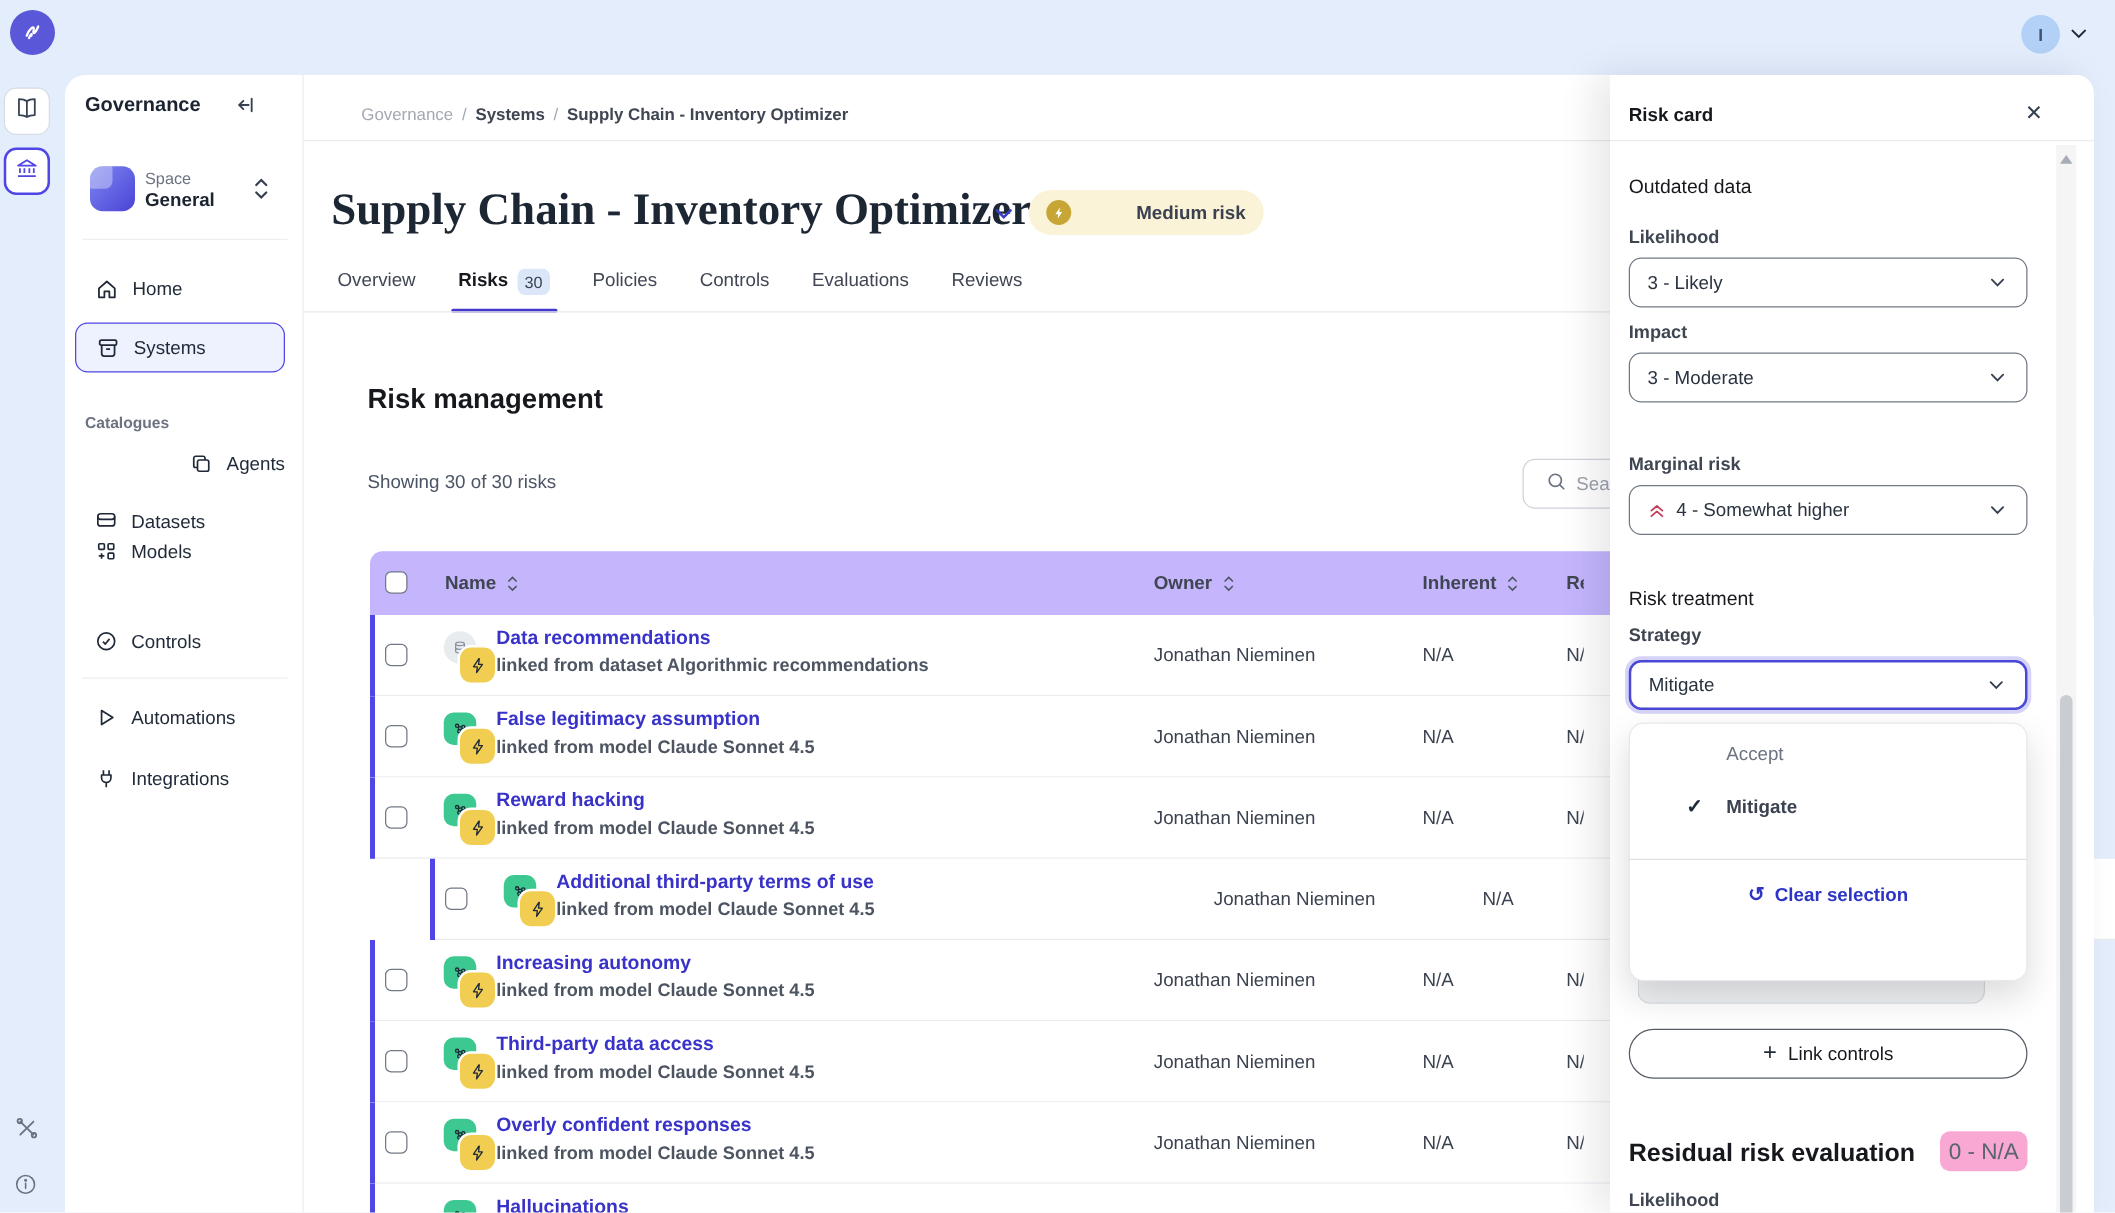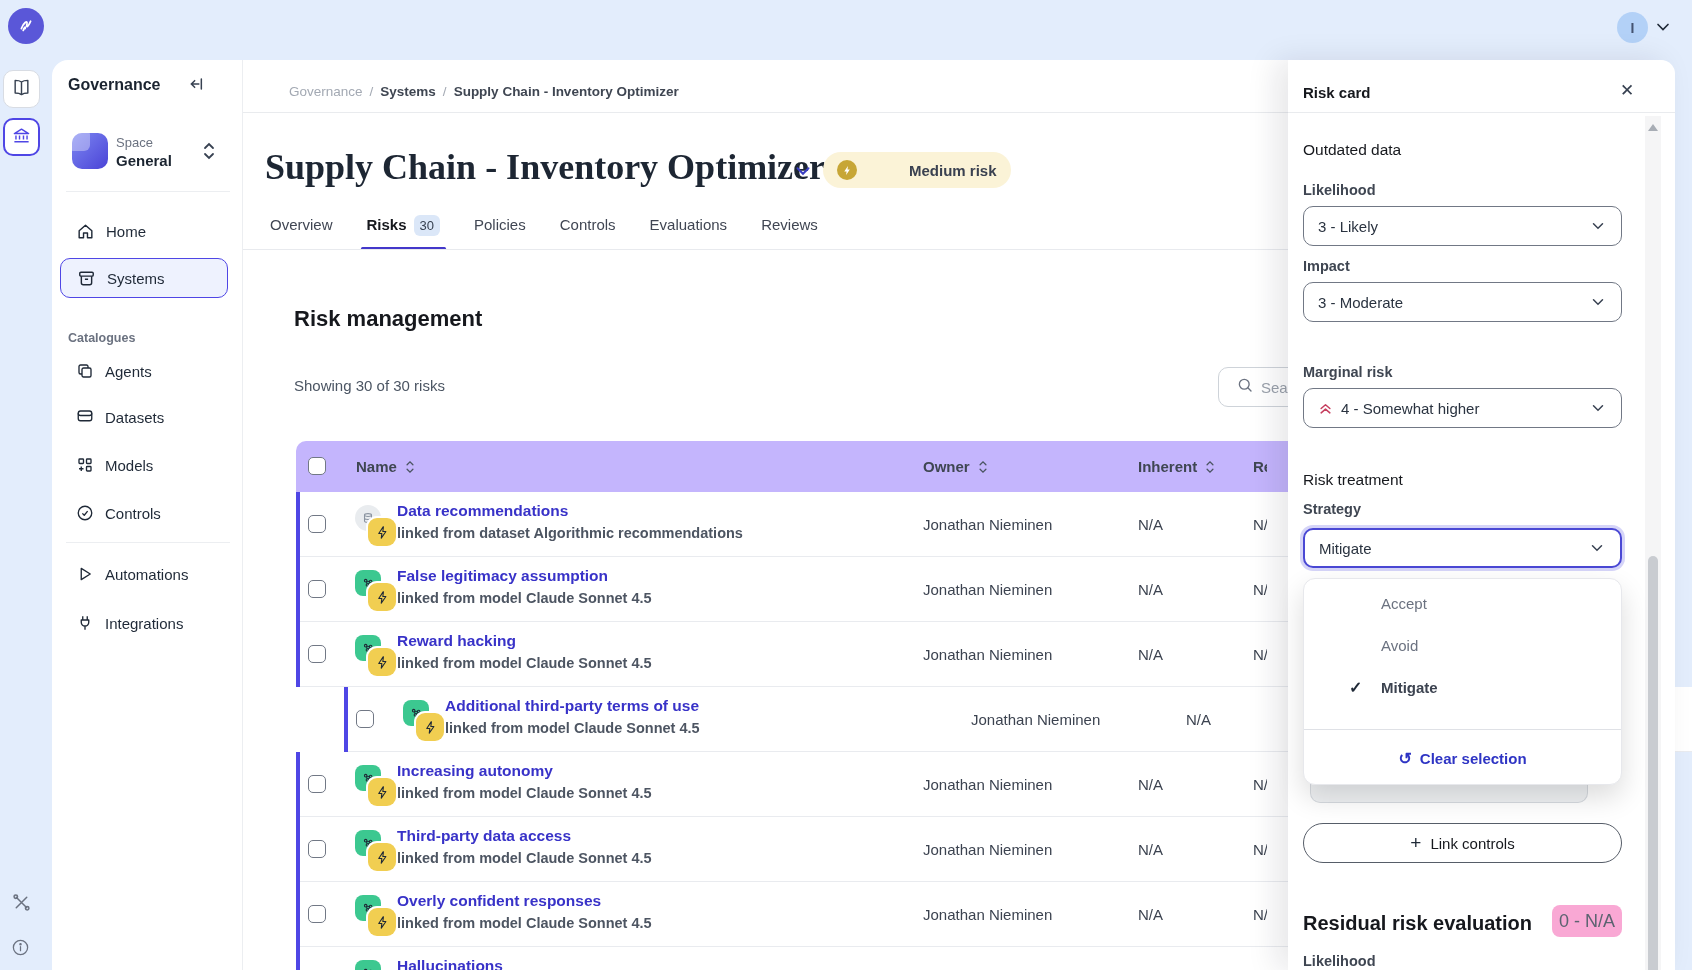--- a/index.html
+++ b/index.html
@@ -227,39 +227,39 @@
       <svg width="19" height="19" viewBox="0 0 24 24" fill="none" stroke="currentColor" stroke-width="1.8" stroke-linejoin="round">
           <rect x="3.5" y="4" width="17" height="5" rx="1.5"></rect>
           <path d="M5.5 9v8.5A2.5 2.5 0 0 0 8 20h8a2.5 2.5 0 0 0 2.5-2.5V9M10 13h4"></path>
         </svg>
     </span>
     <span>Systems</span>
   </div>
 
   <div class="sb-section" style="top:331px;">Catalogues</div>
 
-  <div class="nav" style="top:352px;">
+  <div class="nav" style="top:352px;justify-content:flex-end;">
     <span class="ic">
       <svg width="18" height="18" viewBox="0 0 24 24" fill="none" stroke="currentColor" stroke-width="1.8" stroke-linejoin="round">
           <rect x="8" y="8" width="12" height="12" rx="2"></rect>
           <path d="M16 8V6a2 2 0 0 0-2-2H6a2 2 0 0 0-2 2v8a2 2 0 0 0 2 2h2"></path>
         </svg>
     </span>
     <span>Agents</span>
   </div>
   <div class="nav" style="top:398px;">
     <span class="ic">
       <svg width="18" height="18" viewBox="0 0 24 24" fill="none" stroke="currentColor" stroke-width="1.8" stroke-linejoin="round">
           <rect x="3" y="4" width="18" height="6" rx="3"></rect>
           <path d="M3 14a3 3 0 0 0 3 3h12a3 3 0 0 0 3-3M3 7v7M21 7v7M17 17v0"></path>
         </svg>
     </span>
     <span>Datasets</span>
   </div>
-  <div class="nav" style="top:446px;">
+  <div class="nav" style="top:422px;">
     <span class="ic">
       <svg width="18" height="18" viewBox="0 0 24 24" fill="none" stroke="currentColor" stroke-width="1.8" stroke-linejoin="round">
           <rect x="4" y="4" width="6" height="6" rx="1"></rect>
           <rect x="14" y="4" width="6" height="6" rx="1"></rect>
           <rect x="14" y="14" width="6" height="6" rx="1"></rect>
           <path d="M7 14v6M4 17h6"></path>
         </svg>
     </span>
     <span>Models</span>
   </div>
@@ -626,21 +626,20 @@
           <svg width="18" height="18" viewBox="0 0 24 24" fill="none" stroke="currentColor" stroke-width="2" stroke-linecap="round">
             <path d="M6 9l6 6 6-6"></path>
           </svg>
         </span>
     </div>
 
     <div class="remnant"></div>
 
     <div class="menu">
       <div class="menu-item"><span>Accept</span></div>
-      <div class="menu-item"><span>Avoid</span></div>
       <div class="menu-item sel">
         <span class="check">✓</span>
         <span>Mitigate</span>
       </div>
       <div class="menu-gap"></div>
       <div class="menu-div"></div>
       <div class="clear-row">
         <span class="undo">↺</span>
         <span>Clear selection</span>
       </div>

